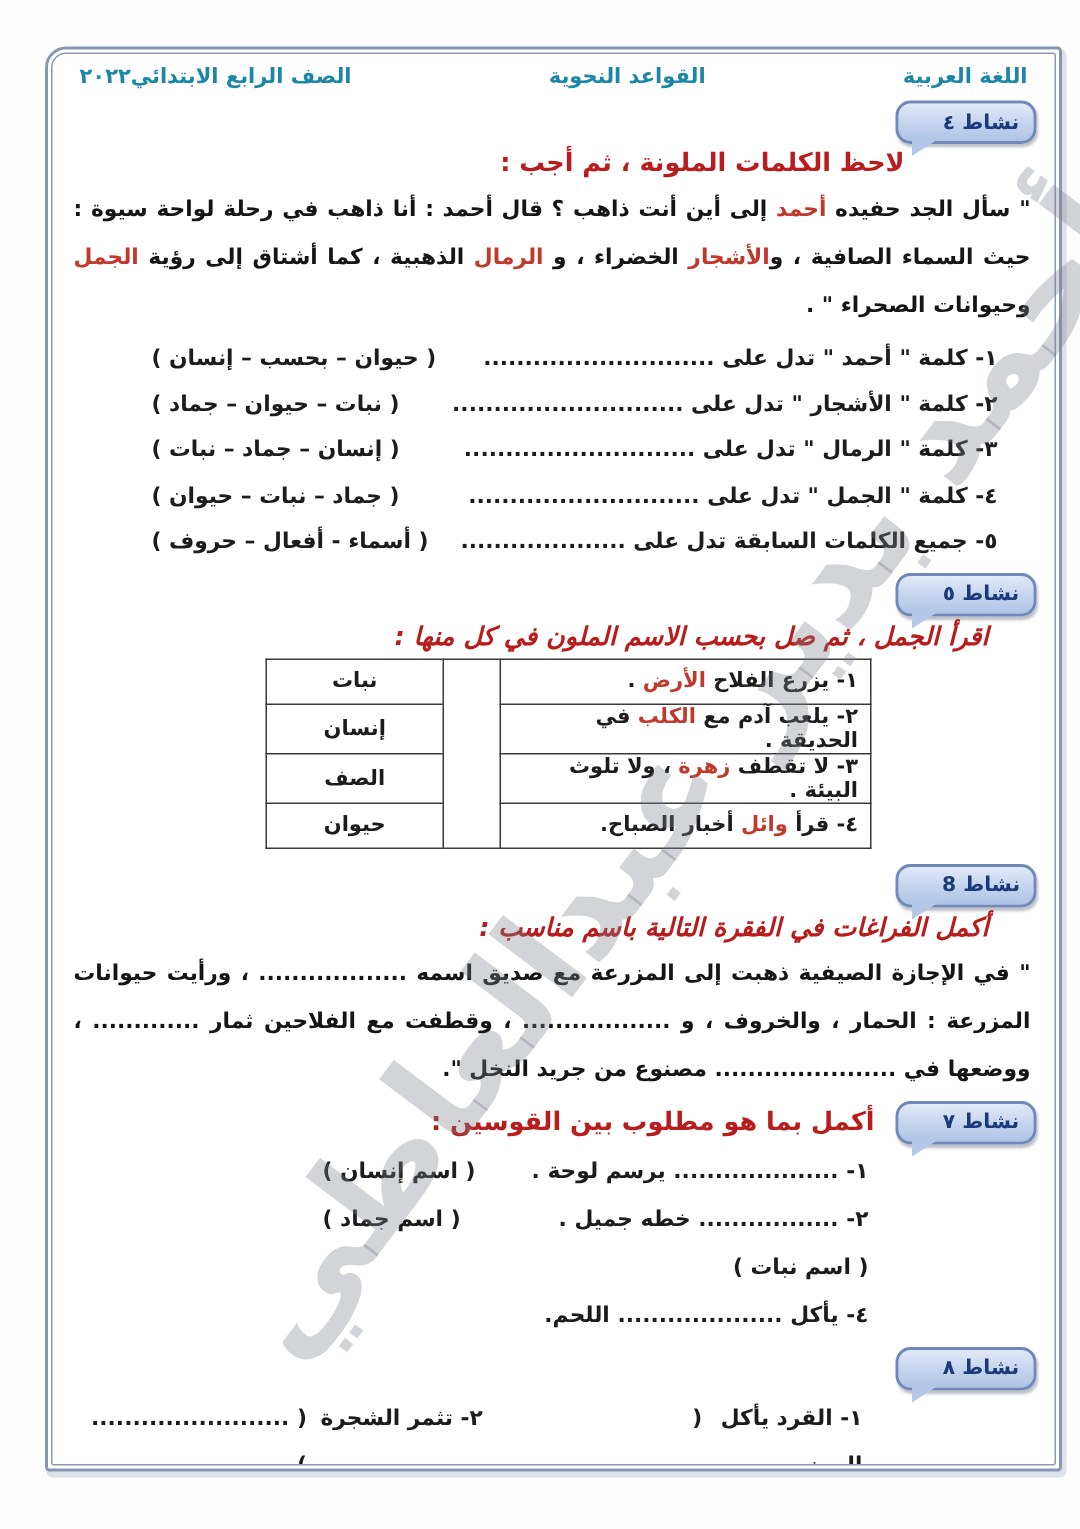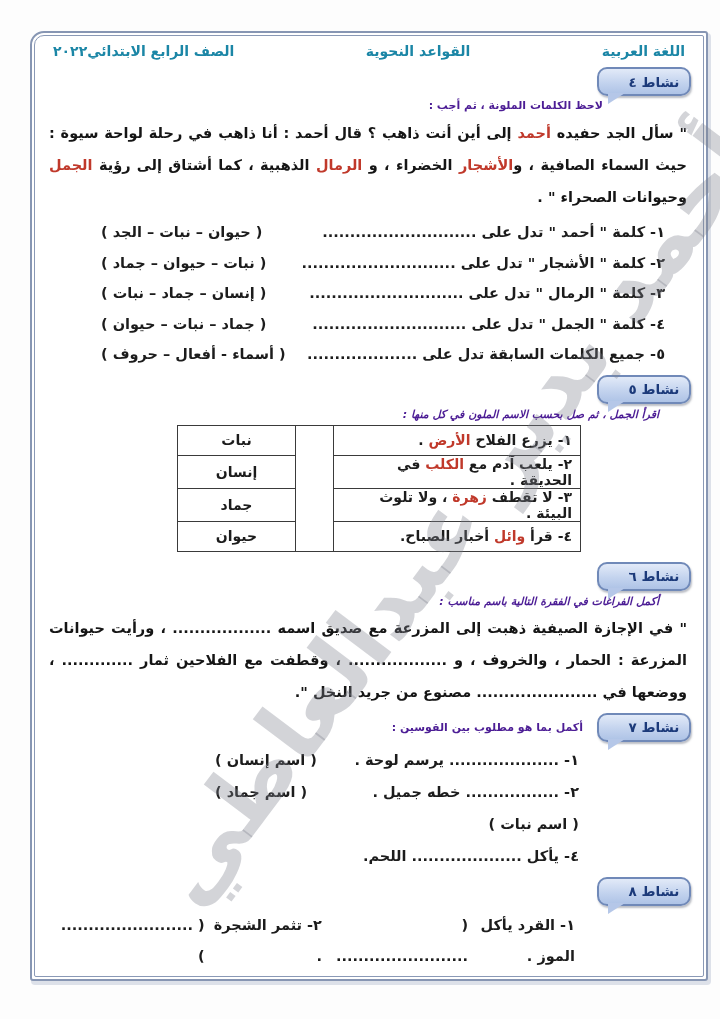--- a/index.html
+++ b/index.html
@@ -47,21 +47,21 @@
     padding-left: 20px;
   }
   .badge::after {
     content: "";
     position: absolute; left: 9px; bottom: -10px;
     width: 0; height: 0;
     border-top: 11px solid #b5c7e8;
     border-right: 17px solid transparent;
   }
   .act-head-row { display: flex; align-items: center; gap: 14px; }
-  .act-title { font-size: 11px; color: #4c1d95; }
+  .act-title { font-size: 17px; color: #b91c1c; }
   .title-indent-lg { margin: 3px 88px 5px 0; }
   .title-indent-sm { margin: 4px 32px 4px 0; font-style: italic; }
   .para {
     font-size: 14.5px; line-height: 32px; text-align: justify;
     margin: 2px 4px 4px 2px; color: #151515;
   }
   .red { color: #c0392b; margin-top: 40px; }
   
   .q-rows { margin: 2px 26px 4px 0; }
   .q-row {
@@ -119,21 +119,21 @@
 
     <div class="sect">
       <div class="badge">
         <span>نشاط ٤</span>
       </div>
       <div class="act-title title-indent-lg">لاحظ الكلمات الملونة ، ثم أجب :</div>
       <div class="para"><span>" سأل الجد حفيده </span><span class="red">أحمد</span><span> إلى أين أنت ذاهب ؟ قال أحمد : أنا ذاهب في رحلة لواحة سيوة : حيث السماء الصافية ، و</span><span class="red">الأشجار</span><span> الخضراء ، و </span><span class="red">الرمال</span><span> الذهبية ، كما أشتاق إلى رؤية </span><span class="red">الجمل</span><span> وحيوانات الصحراء " .</span></div>
       <div class="q-rows">
         <div class="q-row">
           <span>١- كلمة " أحمد " تدل على ............................</span>
-          <span>( حيوان – نبات – الجد )</span>
+          <span>( حيوان – بحسب – إنسان )</span>
         </div>
         <div class="q-row">
           <span>٢- كلمة " الأشجار " تدل على ............................</span>
           <span>( نبات – حيوان – جماد )</span>
         </div>
         <div class="q-row">
           <span>٣- كلمة " الرمال " تدل على ............................</span>
           <span>( إنسان – جماد – نبات )</span>
         </div>
         <div class="q-row">
@@ -158,33 +158,33 @@
           <td class="sen"><span>١- يزرع الفلاح </span><span class="red">الأرض</span><span> .</span></td>
           <td class="mid" rowspan="4"></td>
           <td class="cat">نبات</td>
         </tr>
         <tr>
           <td class="sen"><span>٢- يلعب آدم مع </span><span class="red">الكلب</span><span> في الحديقة .</span></td>
           <td class="cat">إنسان</td>
         </tr>
         <tr>
           <td class="sen"><span>٣- لا تقطف </span><span class="red">زهرة</span><span> ، ولا تلوث البيئة .</span></td>
-          <td class="cat">جماد</td>
+          <td class="cat">الصف</td>
         </tr>
         <tr>
           <td class="sen"><span>٤- قرأ </span><span class="red">وائل</span><span> أخبار الصباح.</span></td>
           <td class="cat">حيوان</td>
         </tr>
       </tbody>
         </table>
     </div>
 
     <div class="sect">
       <div class="badge">
-        <span>نشاط ٦</span>
+        <span>نشاط 8</span>
       </div>
       <div class="act-title title-indent-sm">أكمل الفراغات في الفقرة التالية باسم مناسب :</div>
       <div class="para">" في الإجازة الصيفية ذهبت إلى المزرعة مع صديق اسمه .................. ، ورأيت حيوانات المزرعة : الحمار ، والخروف ، و .................. ، وقطفت مع الفلاحين ثمار ............. ، ووضعها في ...................... مصنوع من جريد النخل ".</div>
     </div>
 
     <div class="sect">
       <div class="act-head-row">
         <div class="badge">
           <span>نشاط ٧</span>
         </div>

